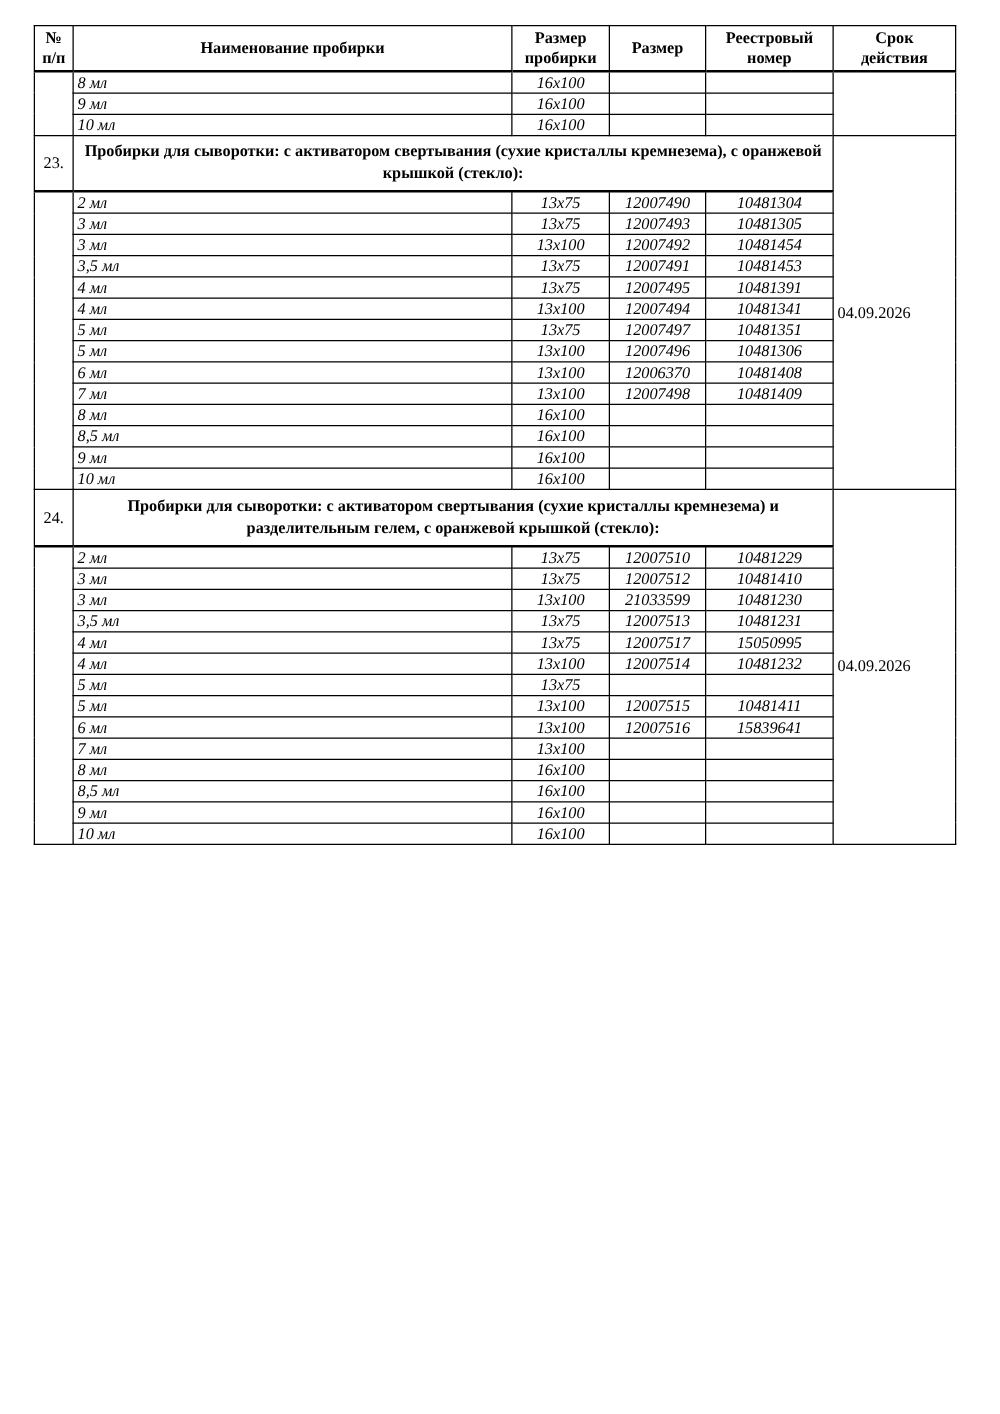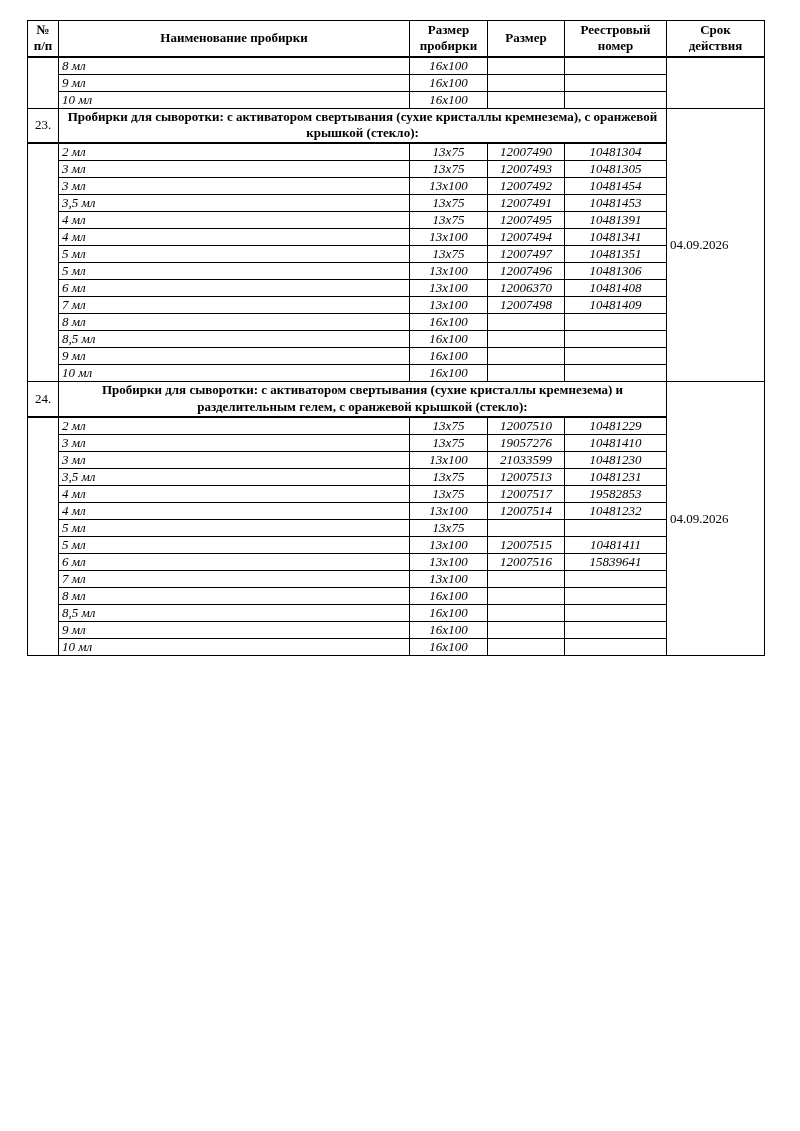--- a/index.html
+++ b/index.html
@@ -45,21 +45,21 @@
   }
   tr.data-row { height: 17px; font-style: italic; }
   tr.data-row td { line-height: 16px; }
   td.cell-name { text-align: left; padding-left: 4px; }
   td.cell-size, td.cell-article, td.cell-registry { text-align: center; }
   td.cell-num {
     text-align: center;
     vertical-align: middle;
     padding: 0 1px;
   }
-  tr.section-row { height: 35px; margin-left: 24px; }
+  tr.section-row { height: 45px; margin-left: 24px; }
   td.section-title {
     font-weight: bold;
     text-align: center;
     vertical-align: middle;
     line-height: 1.3;
     padding: 2px 35px;
   }
   tr.section-row td.cell-num,
   tr.section-row td.section-title {
     border-bottom: 2px solid #000000;
@@ -215,40 +215,40 @@
         <tr class="data-row">
           <td class="cell-num" rowspan="14"></td>
           <td class="cell-name">2 мл</td>
           <td class="cell-size">13x75</td>
           <td class="cell-article">12007510</td>
           <td class="cell-registry">10481229</td>
         </tr>
         <tr class="data-row">
           <td class="cell-name">3 мл</td>
           <td class="cell-size">13x75</td>
-          <td class="cell-article">19057276</td>
+          <td class="cell-article">12007512</td>
           <td class="cell-registry">10481410</td>
         </tr>
         <tr class="data-row">
           <td class="cell-name">3 мл</td>
           <td class="cell-size">13x100</td>
           <td class="cell-article">21033599</td>
           <td class="cell-registry">10481230</td>
         </tr>
         <tr class="data-row">
           <td class="cell-name">3,5 мл</td>
           <td class="cell-size">13x75</td>
           <td class="cell-article">12007513</td>
           <td class="cell-registry">10481231</td>
         </tr>
         <tr class="data-row">
           <td class="cell-name">4 мл</td>
           <td class="cell-size">13x75</td>
           <td class="cell-article">12007517</td>
-          <td class="cell-registry">19582853</td>
+          <td class="cell-registry">15050995</td>
         </tr>
         <tr class="data-row">
           <td class="cell-name">4 мл</td>
           <td class="cell-size">13x100</td>
           <td class="cell-article">12007514</td>
           <td class="cell-registry">10481232</td>
         </tr>
         <tr class="data-row">
           <td class="cell-name">5 мл</td>
           <td class="cell-size">13x75</td>

